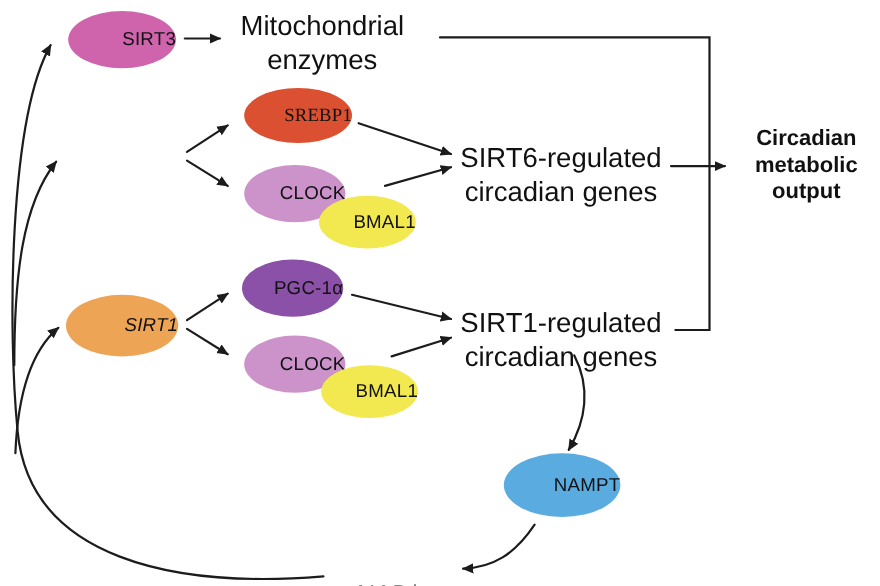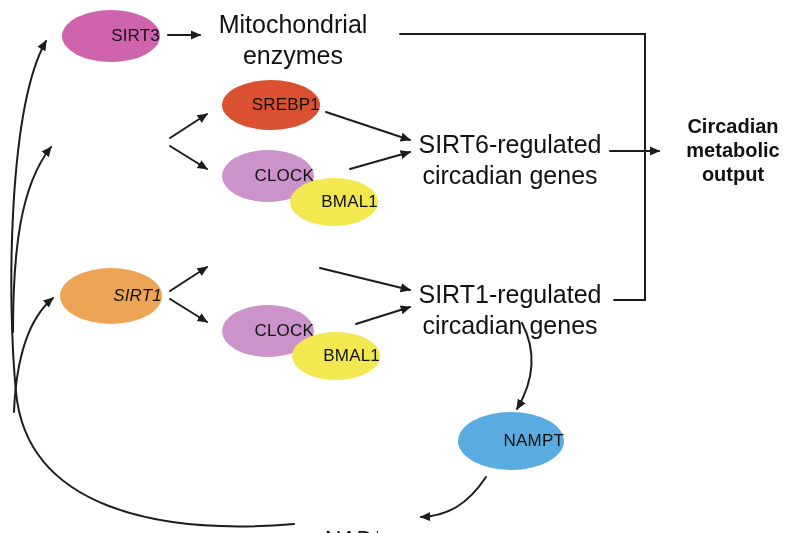--- a/index.html
+++ b/index.html
@@ -59,32 +59,35 @@
       <path d="M 13 332 C 13 252 20 186 51 147" marker-end="url(#ah)"></path>
       <path d="M 14 412 C 16 362 27 320 53 298" marker-end="url(#ah)"></path>
     </g>
   </svg>
 
   <div class="node n-sirt3" style="background: rgb(207, 99, 172);">
     <span>SIRT3</span>
   </div>
 
 
-  <div class="node n-srebp1" style="background: rgb(218, 80, 49);">
+  <div class="node n-srebp1" style="background: rgb(218, 80, 49); font-family: Liberation Serif, serif;">
     <span>SREBP1</span>
   </div>
 
   <div class="node n-clock-t" style="background: rgb(204, 147, 202);">
     <span>CLOCK</span>
   </div>
 
   <div class="node n-bmal1-t" style="background: rgb(242, 233, 81);">
     <span>BMAL1</span>
   </div>
 
+  <div class="node n-pgc1a" style="background: rgb(139, 80, 167);">
+    <span>PGC-1α</span>
+  </div>
 
   <div class="node n-sirt1" style="background: rgb(237, 164, 85); font-style: italic;">
     <span>SIRT1</span>
   </div>
 
   <div class="node n-clock-b" style="background: rgb(204, 147, 202);">
     <span>CLOCK</span>
   </div>
 
   <div class="node n-bmal1-b" style="background: rgb(242, 233, 81);">

